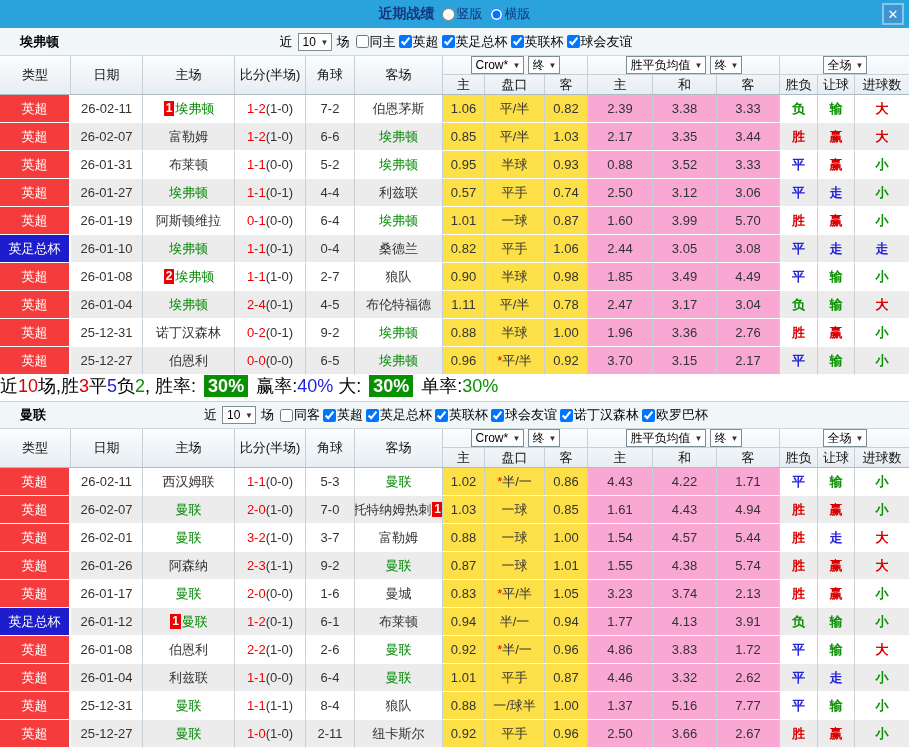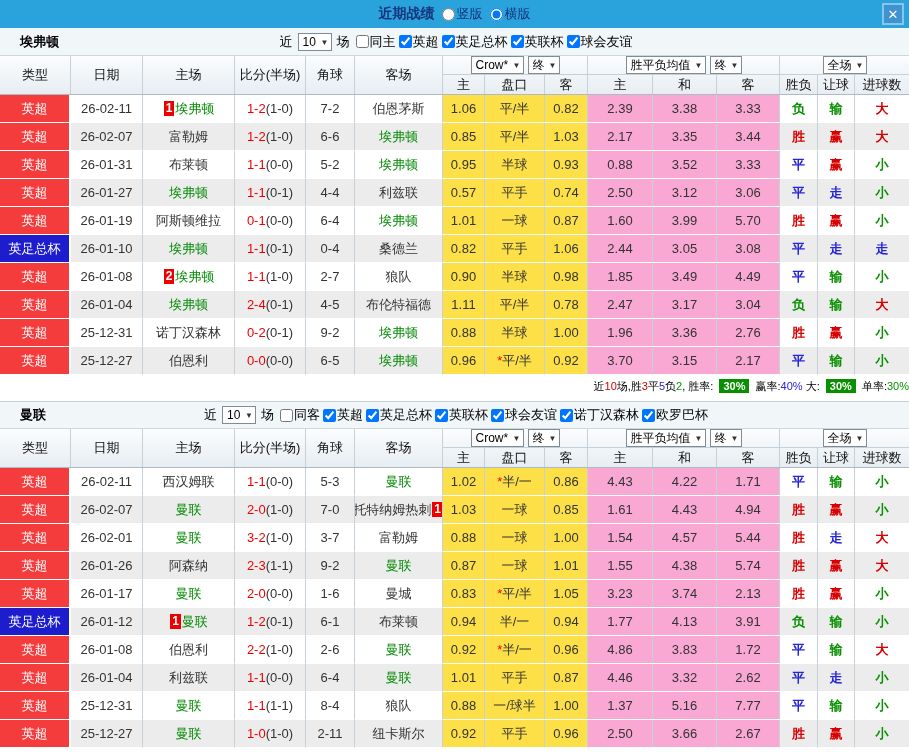--- a/index.html
+++ b/index.html
@@ -34,21 +34,21 @@
 .row .cell.last{border-right:none}
 .cell.comp{color:#fff;border-right:2px solid #fff}
 .cell.comp.red{background:#f53c3c}
 .cell.comp.blue{background:#1d1dcd}
 .green-team{color:#008800}
 .nbadge{background:#ee0000;color:#fff;font-size:12px;font-weight:bold;padding:0 2px;line-height:15px;margin:0 1px}
 .score-m{color:#ee0000}
 .star{color:#ee0000}
 .res{font-weight:bold}
 .c-r{color:#d80000}.c-b{color:#2424d8}.c-g{color:#089000}.c-k{color:#000}
-.summary{height:23px;line-height:23px;text-align:right;font-size:11px;background:#fff}
+.summary{height:23px;line-height:23px;text-align:left;font-size:18px;background:#fff}
 .summary .badge{background:#089000;color:#fff;font-weight:bold;padding:1px 4px;margin:0 3px}
 .gap{height:3px;background:#fff}
 </style>
 </head>
 <body>
 
 <div class="titlebar">
   <span class="title">近期战绩</span>
   <label class="radio-opt">
     <input type="radio" name="layout" id="radio-vertical" style="">

